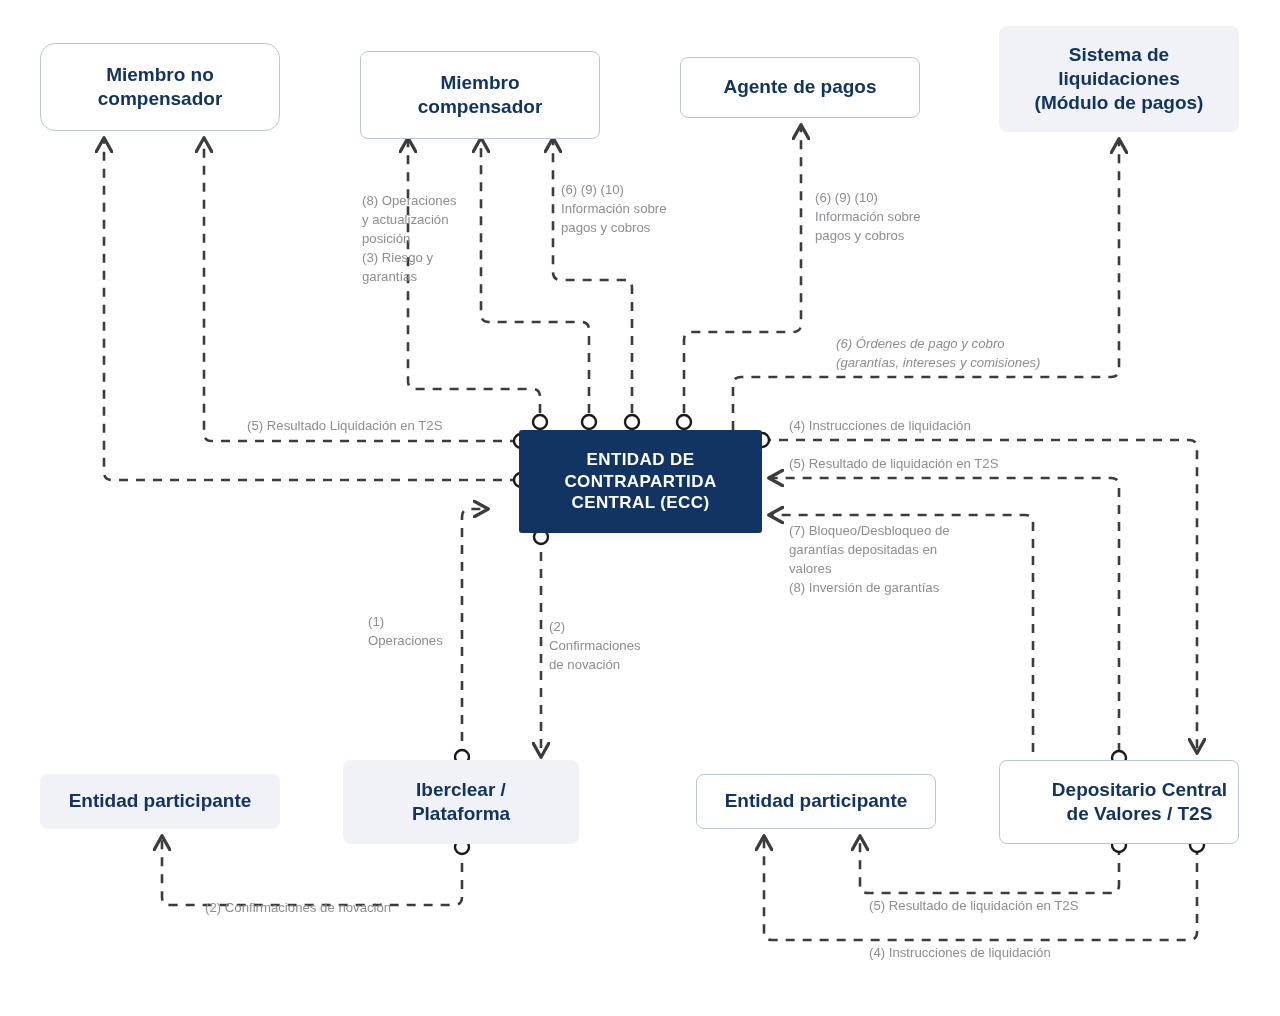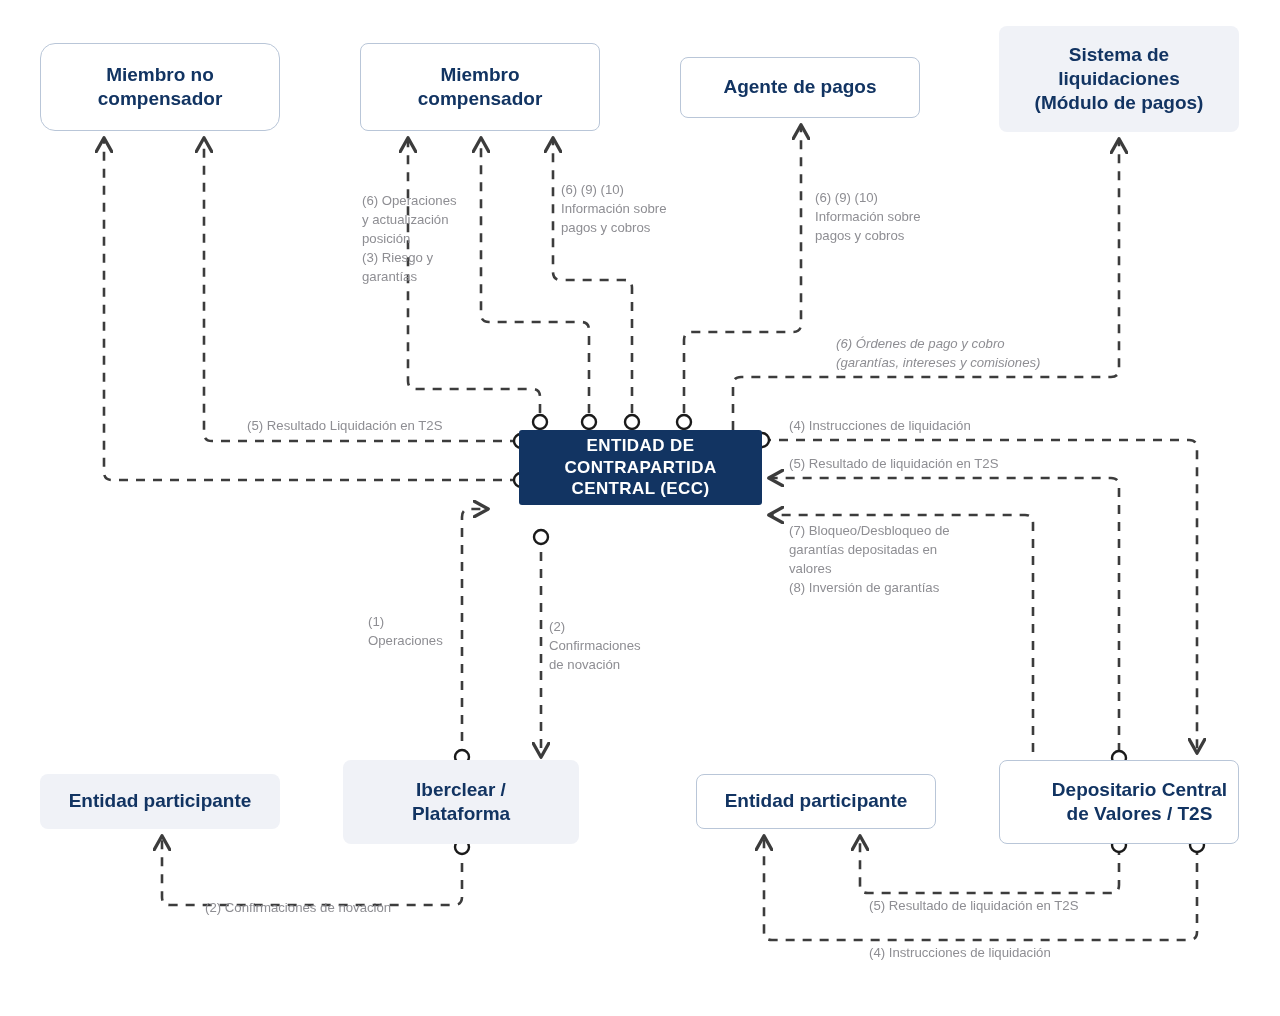--- a/index.html
+++ b/index.html
@@ -78,36 +78,36 @@
       <circle cx="1119" cy="845" r="7"></circle>
       <circle cx="1197" cy="845" r="7"></circle>
     </g>
   </svg>
 
   <div class="node outline" style="left:40px;top:43px;width:240px;height:88px;font-size:19px;border-radius:15px;">
     <span style="white-space:pre-line">Miembro no
 compensador</span>
   </div>
 
-  <div class="node outline" style="left:360px;top:43px;width:240px;height:88px;font-size:19px;">
+  <div class="node outline" style="left:360px;top:51px;width:240px;height:88px;font-size:19px;">
     <span style="white-space:pre-line">Miembro
 compensador</span>
   </div>
 
   <div class="node filled" style="left:999px;top:26px;width:240px;height:106px;font-size:19px;">
     <span style="white-space:pre-line">Sistema de
 liquidaciones
 (Módulo de pagos)</span>
   </div>
 
   <div class="node outline" style="left:680px;top:57px;width:240px;height:61px;font-size:19px;">
     <span style="white-space:pre-line">Agente de pagos</span>
   </div>
 
-  <div class="node ecc" style="left:519px;top:430px;width:243px;height:75px;font-size:17px;">
+  <div class="node ecc" style="left:519px;top:430px;width:243px;height:103px;font-size:17px;">
     <span style="white-space:pre-line">ENTIDAD DE
 CONTRAPARTIDA
 CENTRAL (ECC)</span>
   </div>
 
   <div class="node filled" style="left:40px;top:774px;width:240px;height:55px;font-size:19px;">
     <span style="white-space:pre-line">Entidad participante</span>
   </div>
 
   <div class="node filled" style="left:343px;top:760px;width:236px;height:84px;font-size:19px;">
@@ -117,21 +117,21 @@
 
   <div class="node outline" style="left:696px;top:774px;width:240px;height:55px;font-size:19px;">
     <span style="white-space:pre-line">Entidad participante</span>
   </div>
 
   <div class="node outline" style="left:999px;top:760px;width:240px;height:84px;font-size:19px;padding-left:41px;">
     <span style="white-space:pre-line">Depositario Central
 de Valores / T2S</span>
   </div>
 
-  <div class="elabel" style="left:362px;top:191px;width:132px;">(6) Operaciones
+  <div class="elabel" style="left:362px;top:191px;width:132px;">(8) Operaciones
 y actualización
 posición
 (3) Riesgo y
 garantías</div>
 
   <div class="elabel" style="left:561px;top:180px;width:150px;">(6) (9) (10)
 Información sobre
 pagos y cobros</div>
 
   <div class="elabel" style="left:815px;top:188px;width:150px;">(6) (9) (10)

